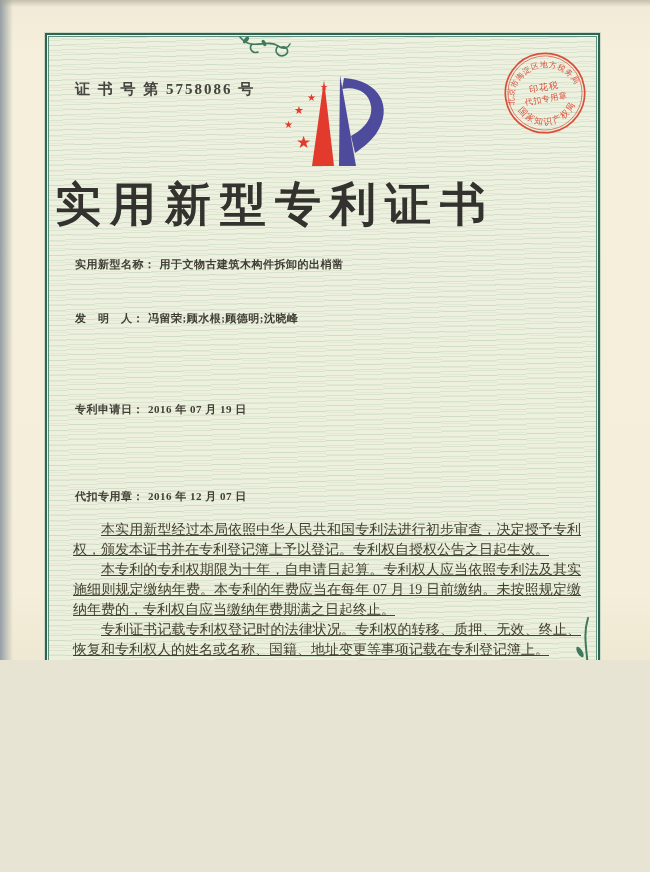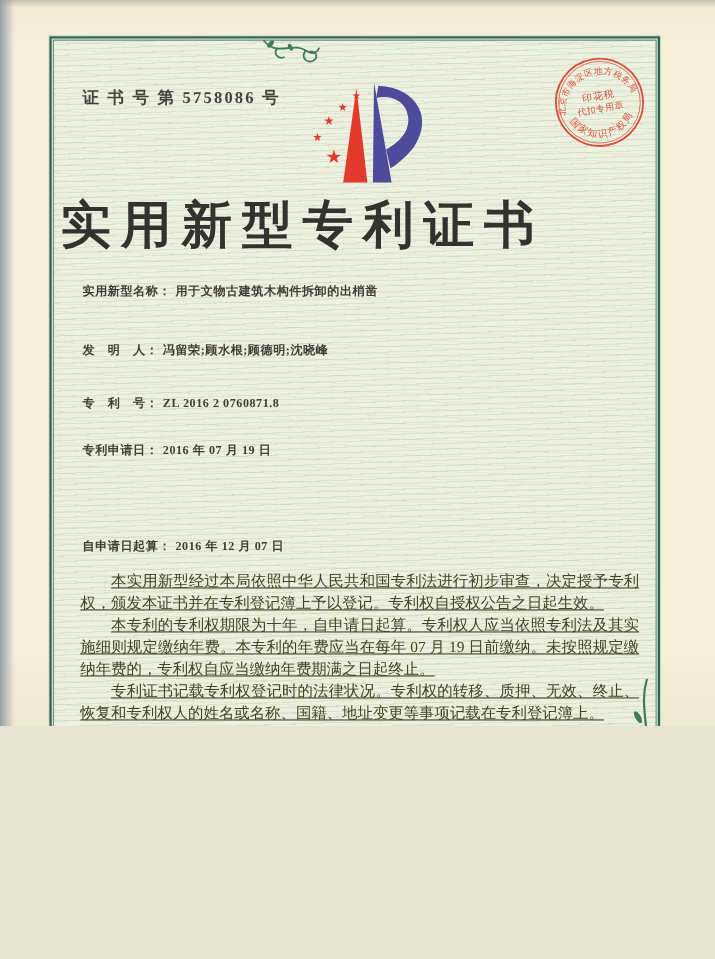--- a/index.html
+++ b/index.html
@@ -105,28 +105,25 @@
   </svg>
 
   <div class="title">实用新型专利证书</div>
 
   <div class="frow r0">
     <span>实用新型名称：</span><span class="fvalue">用于文物古建筑木构件拆卸的出梢凿</span>
   </div>
   <div class="frow r1">
     <span>发　明　人：</span><span class="fvalue">冯留荣;顾水根;顾德明;沈晓峰</span>
   </div>
-  <div class="frow r2">
-    <span>专　利　号：</span><span class="fvalue">ZL 2016 2 0760871.8</span>
-  </div>
   <div class="frow r3">
     <span>专利申请日：</span><span class="fvalue">2016 年 07 月 19 日</span>
   </div>
   <div class="frow r5">
-    <span>自申请日起算：</span><span class="fvalue">2016 年 12 月 07 日</span>
+    <span>代扣专用章：</span><span class="fvalue">2016 年 12 月 07 日</span>
   </div>
 
   <div class="paras">
     <p>本实用新型经过本局依照中华人民共和国专利法进行初步审查，决定授予专利权，颁发本证书并在专利登记簿上予以登记。专利权自授权公告之日起生效。</p>
     <p>本专利的专利权期限为十年，自申请日起算。专利权人应当依照专利法及其实施细则规定缴纳年费。本专利的年费应当在每年 07 月 19 日前缴纳。未按照规定缴纳年费的，专利权自应当缴纳年费期满之日起终止。</p>
     <p>专利证书记载专利权登记时的法律状况。专利权的转移、质押、无效、终止、恢复和专利权人的姓名或名称、国籍、地址变更等事项记载在专利登记簿上。</p>
   </div>
 
   <div class="barcode"></div>
 

